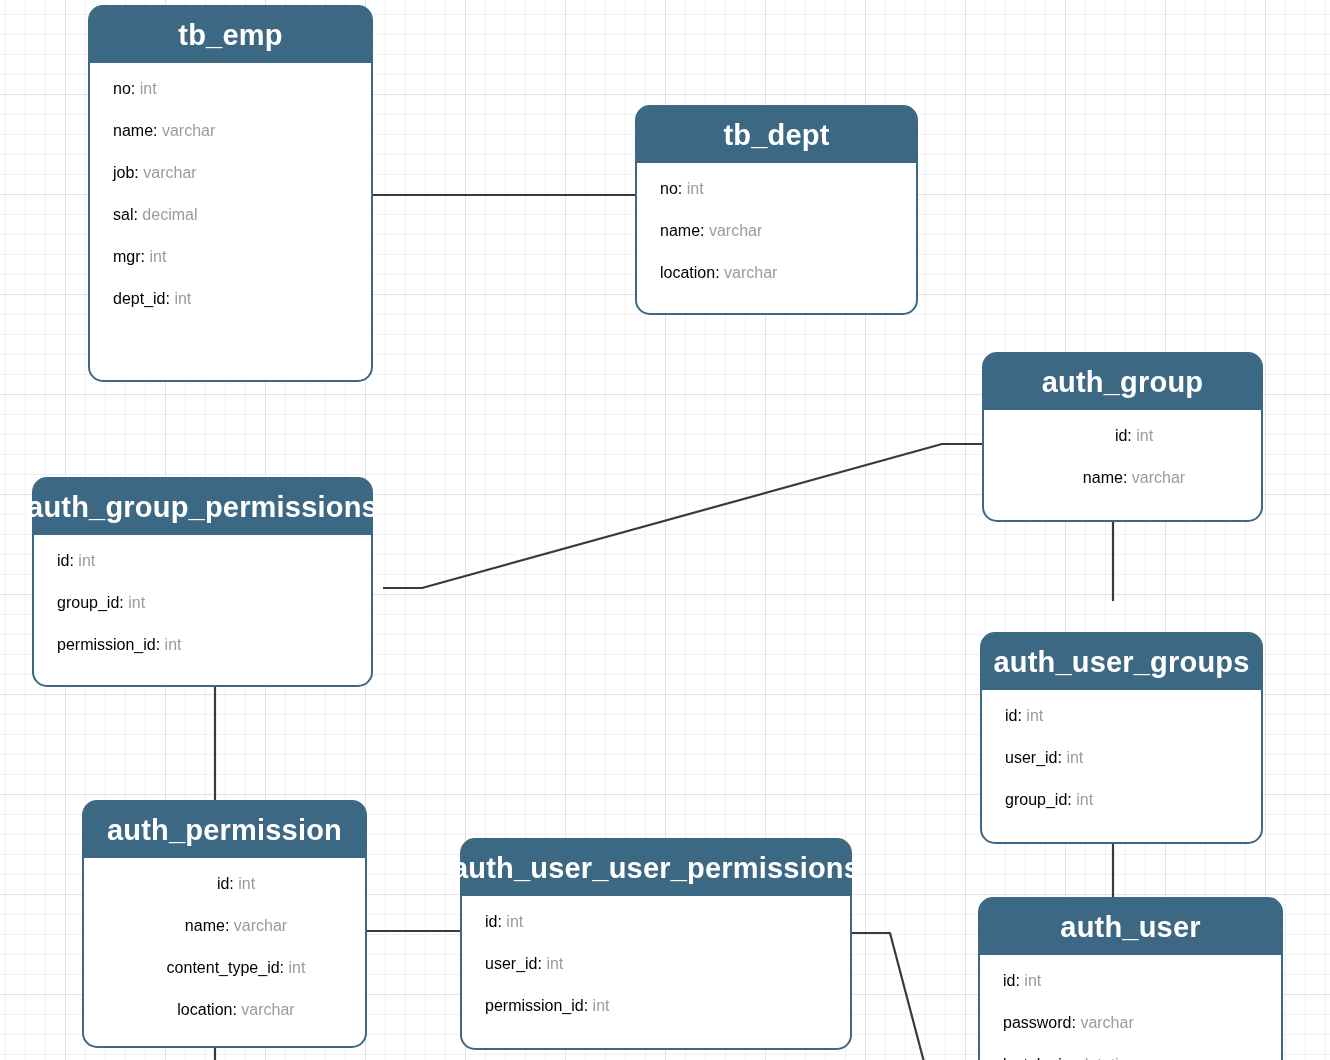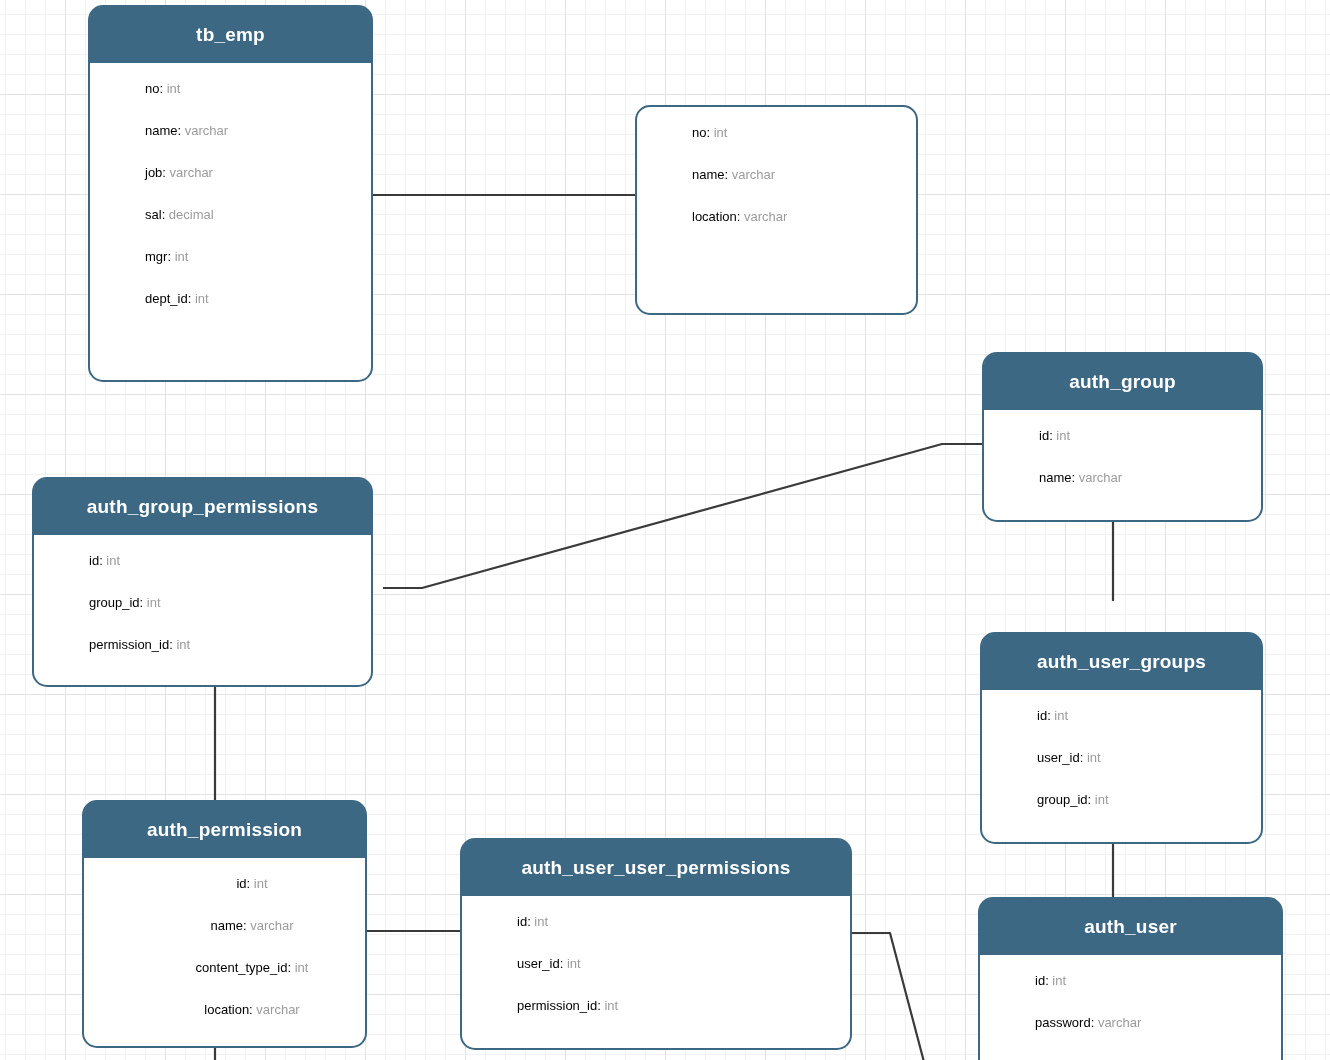--- a/index.html
+++ b/index.html
@@ -33,35 +33,35 @@
     position:absolute;
     box-sizing:border-box;
     background:#fff;
     border:2.5px solid var(--accent);
     border-radius:15px;
   }
   .table-header{
     height:56px;
     background:var(--accent);
     color:#ffffff;
-    font-size:19px;
+    font-size:29px;
     font-weight:bold;
     display:flex;
     align-items:center;
     justify-content:center;
     border-radius:11px 11px 0 0;
     letter-spacing:0.2px;
     white-space:nowrap;
   }
   .table-body{padding-top:5px;}
   .row{
     height:42px;
     line-height:42px;
-    padding-left:55px;
-    font-size:13px;
+    padding-left:23px;
+    font-size:16px;
     white-space:nowrap;
   }
   .fname{color:var(--fname);}
   .ftype{color:var(--ftype);}
 </style>
 </head>
 <body>
 
 <div id="canvas">
   <svg id="wires" xmlns="http://www.w3.org/2000/svg">
@@ -80,27 +80,28 @@
         <div class="table-body">
           <div class="row"><span class="fname">no</span><span class="fname">: </span><span class="ftype">int</span></div>
           <div class="row"><span class="fname">name</span><span class="fname">: </span><span class="ftype">varchar</span></div>
           <div class="row"><span class="fname">job</span><span class="fname">: </span><span class="ftype">varchar</span></div>
           <div class="row"><span class="fname">sal</span><span class="fname">: </span><span class="ftype">decimal</span></div>
           <div class="row"><span class="fname">mgr</span><span class="fname">: </span><span class="ftype">int</span></div>
           <div class="row"><span class="fname">dept_id</span><span class="fname">: </span><span class="ftype">int</span></div>
         </div>
       </div>
       <div class="table" style="left: 635px; top: 105px; width: 283px; height: 210px;">
+        <div class="table-header">tb_dept</div>
         <div class="table-body">
           <div class="row"><span class="fname">no</span><span class="fname">: </span><span class="ftype">int</span></div>
           <div class="row"><span class="fname">name</span><span class="fname">: </span><span class="ftype">varchar</span></div>
           <div class="row"><span class="fname">location</span><span class="fname">: </span><span class="ftype">varchar</span></div>
         </div>
       </div>
-      <div class="table" style="left: 982px; top: 352px; width: 281px; height: 170px;">
+      <div class="table" style="left: 982px; top: 352px; width: 281px; height: 170px; text-align: center;">
         <div class="table-header">auth_group</div>
         <div class="table-body">
           <div class="row"><span class="fname">id</span><span class="fname">: </span><span class="ftype">int</span></div>
           <div class="row"><span class="fname">name</span><span class="fname">: </span><span class="ftype">varchar</span></div>
         </div>
       </div>
       <div class="table" style="left: 32px; top: 477px; width: 341px; height: 210px;">
         <div class="table-header">auth_group_permissions</div>
         <div class="table-body">
           <div class="row"><span class="fname">id</span><span class="fname">: </span><span class="ftype">int</span></div>

